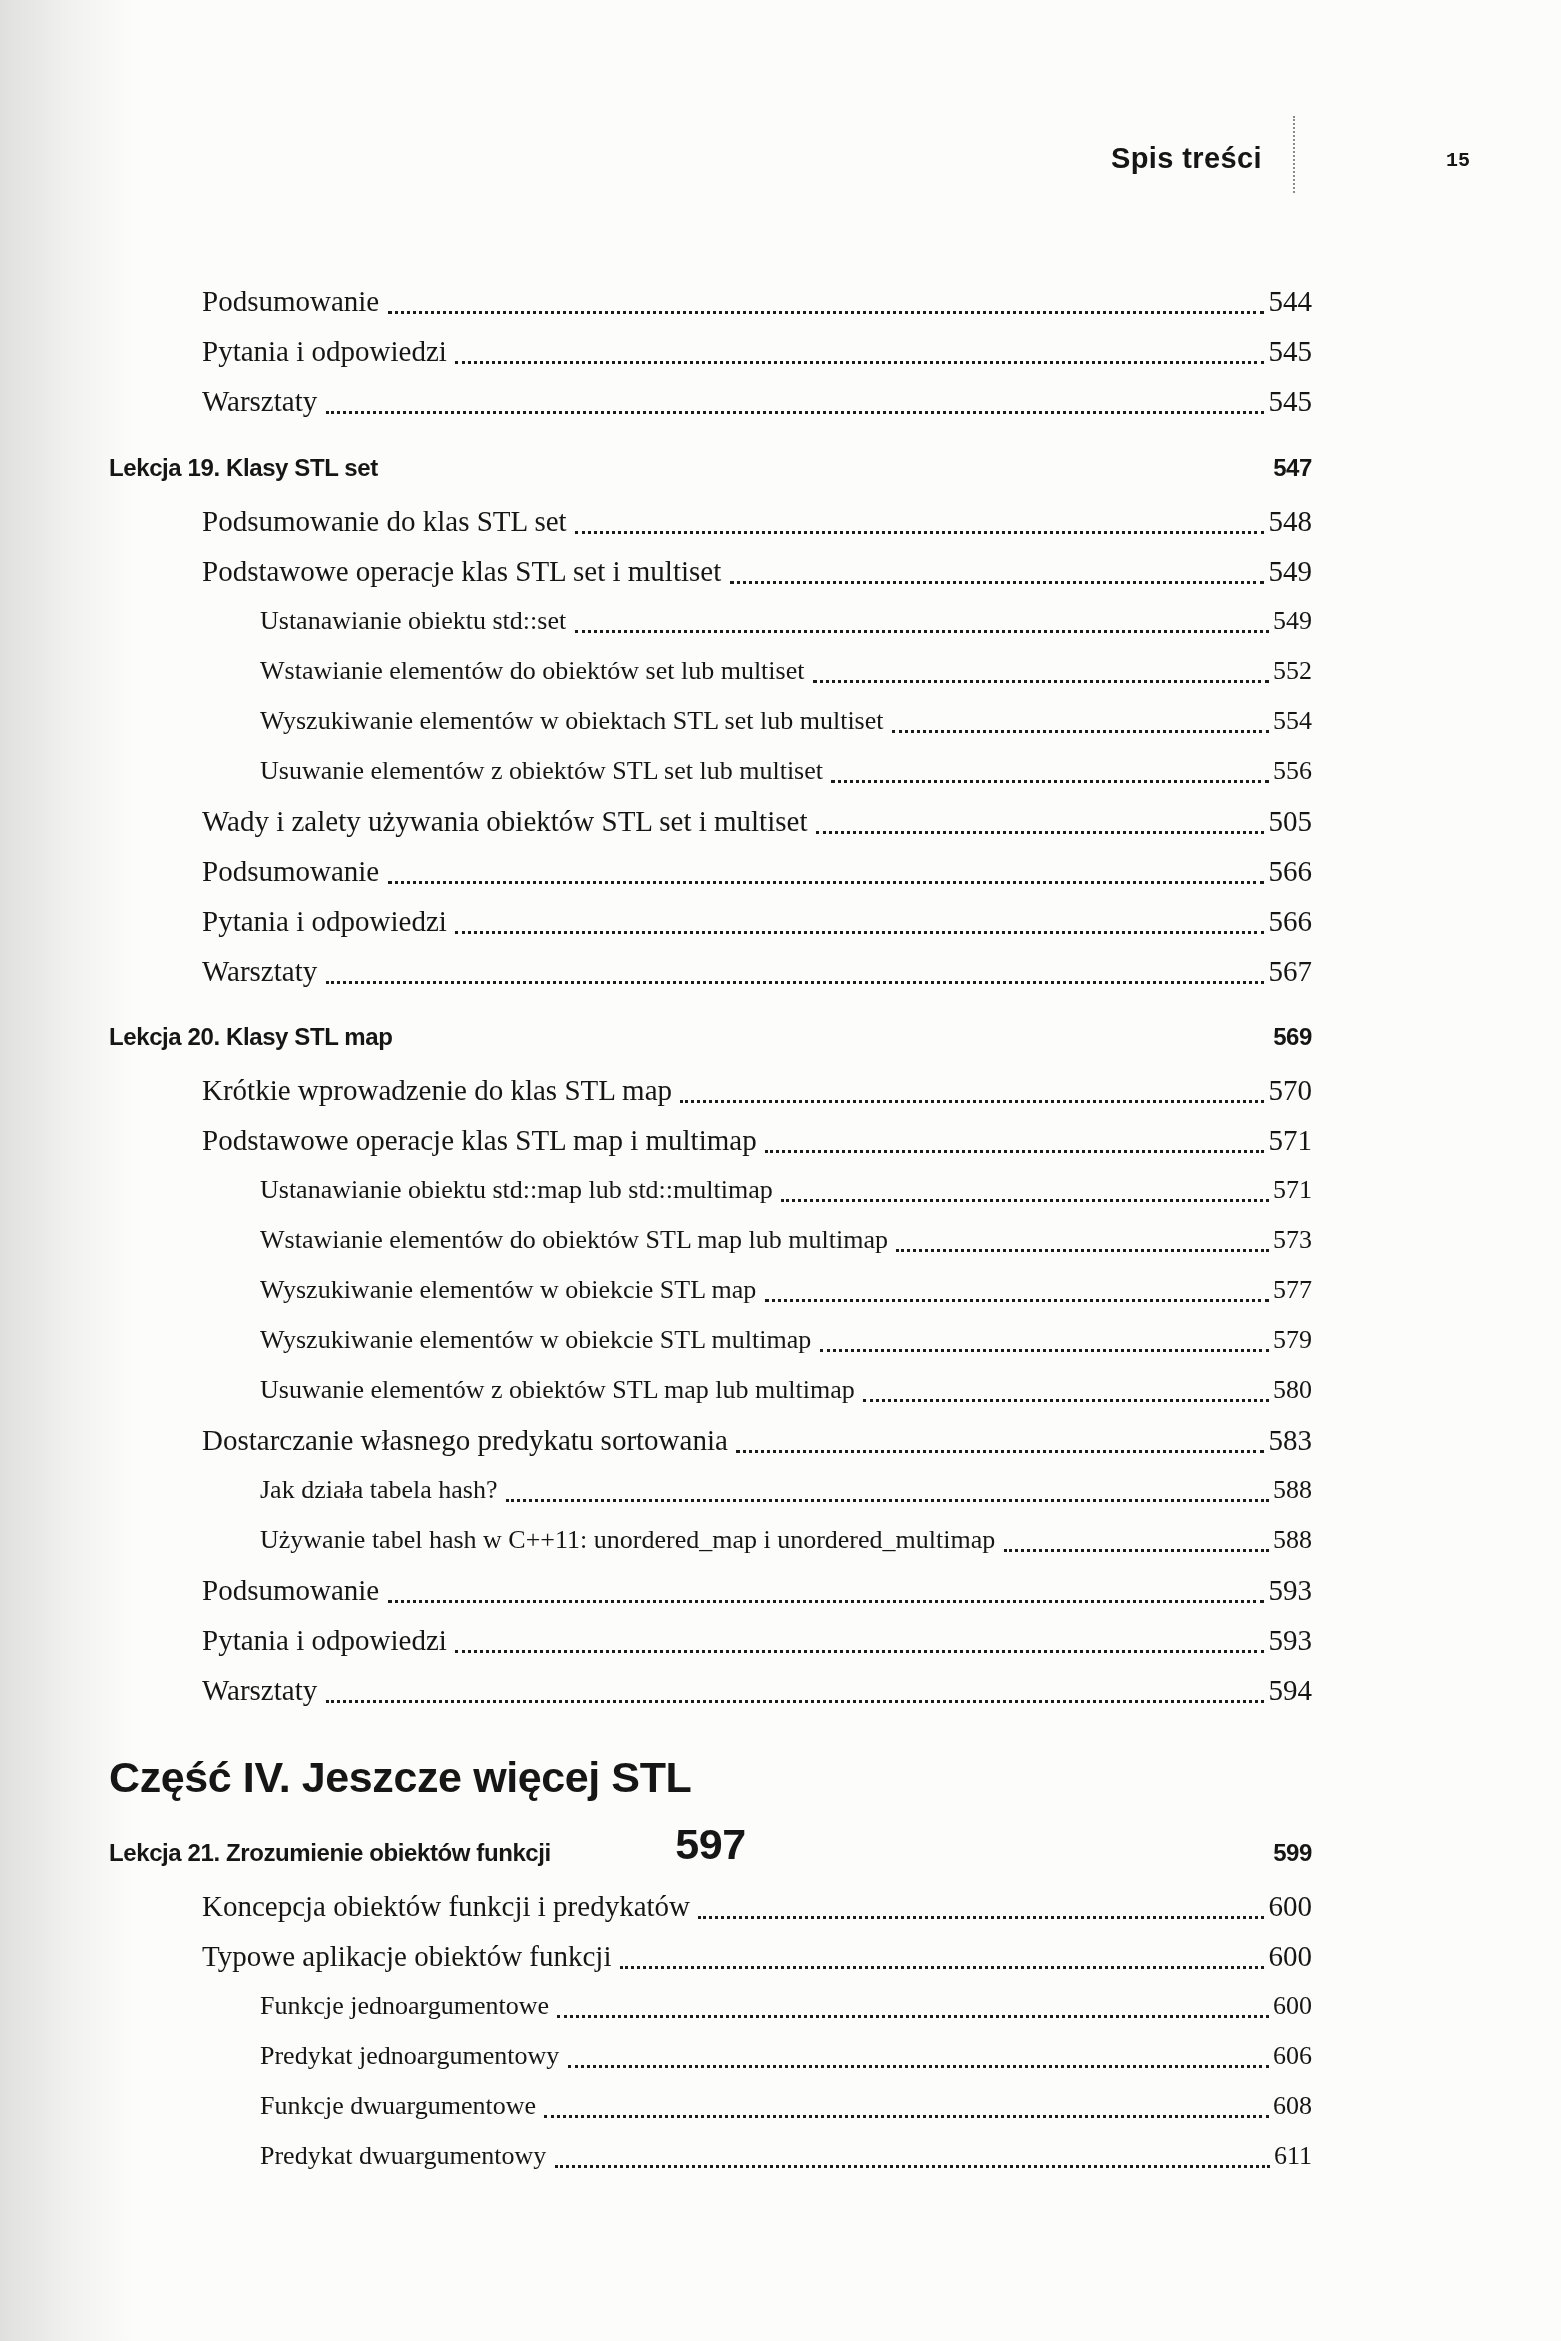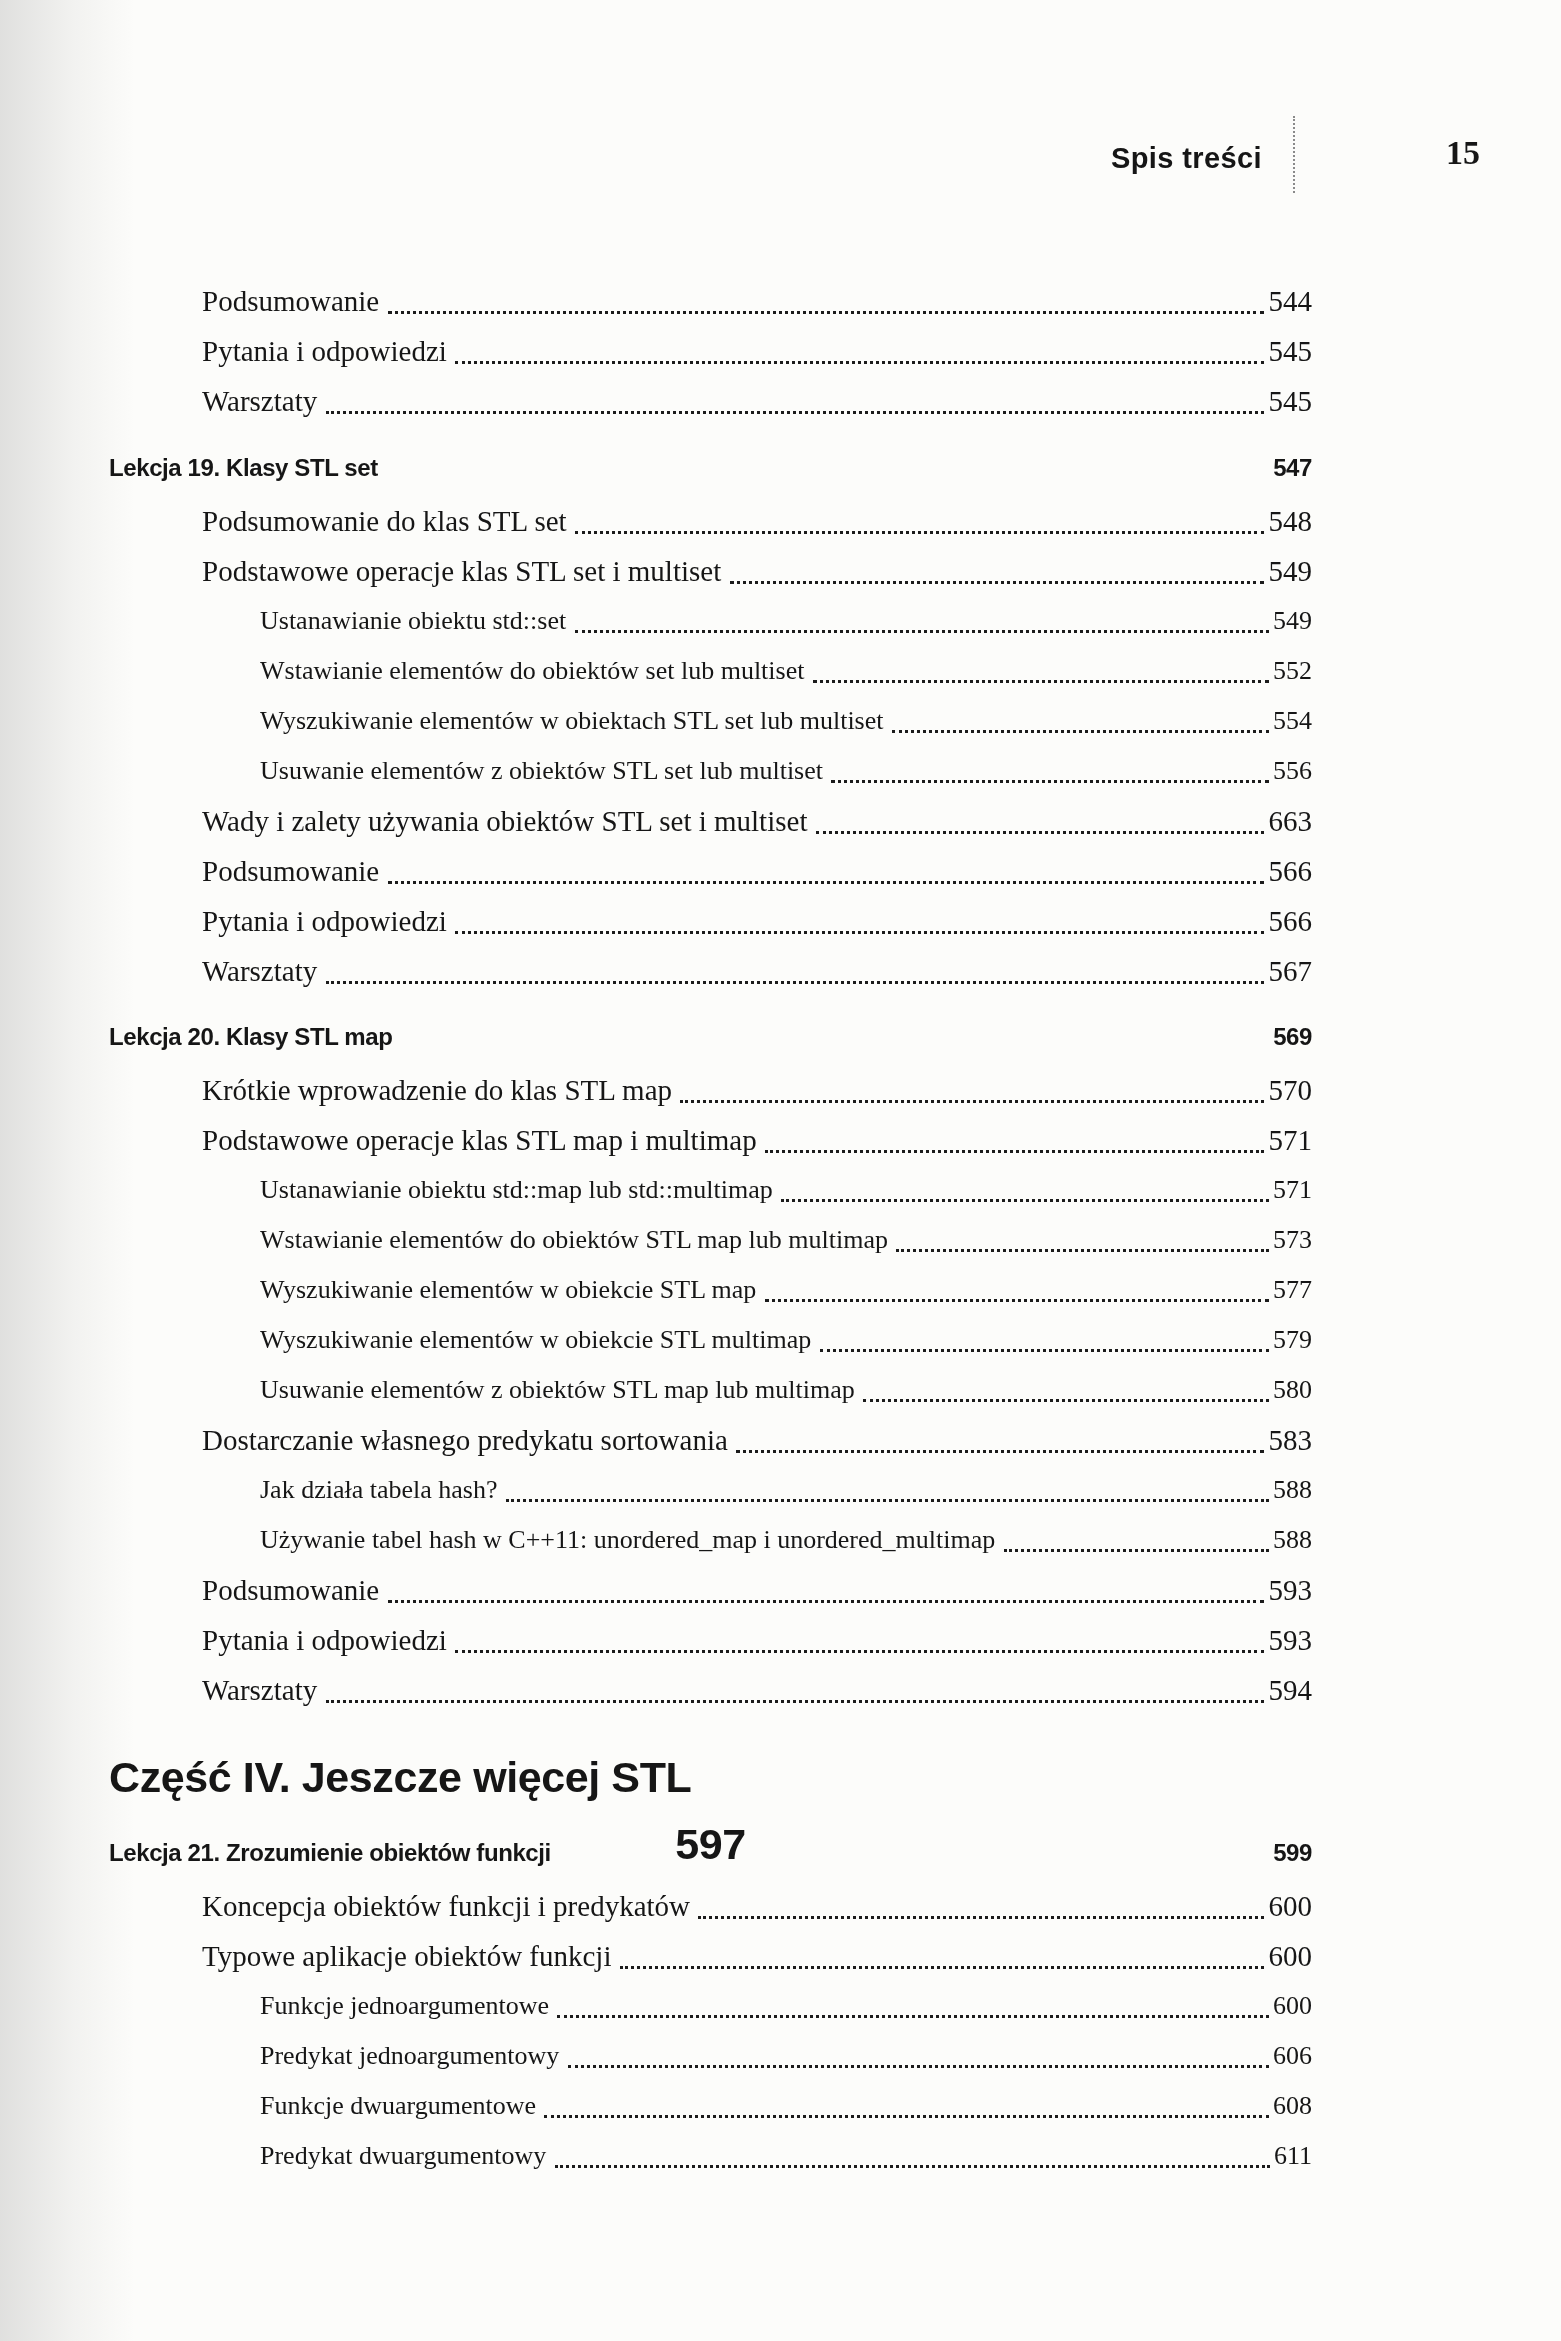--- a/index.html
+++ b/index.html
@@ -29,23 +29,23 @@
     position:absolute;top:141px;right:300px;
     font-family:"Liberation Sans", sans-serif;
     font-weight:bold;font-size:29px;line-height:34px;
     letter-spacing:0.4px;
   }
   .header-sep{
     position:absolute;top:116px;left:1293px;height:77px;width:0;
     border-left:2.5px dotted #8a8a8a;
   }
   .header-page{
-    position:absolute;top:136px;left:1446px;
-    font-family:Liberation Serif, serif;
-    font-weight:bold;font-size:34px;line-height:34px;
+    position:absolute;top:144px;left:1446px;
+    font-family:Liberation Mono, monospace;
+    font-weight:bold;font-size:20px;line-height:34px;
   }
   
   .toc{
     position:absolute;left:109px;top:276px;width:1203px;
   }
   .row{
     display:flex;
     height:50px;line-height:50px;
     font-size:29px;
     white-space:nowrap;
@@ -134,21 +134,21 @@
     <span class="pagenum">554</span>
   </div>
       <div class="row l2">
     <span class="title">Usuwanie elementów z obiektów STL set lub multiset</span>
     <span class="dots"></span>
     <span class="pagenum">556</span>
   </div>
       <div class="row l1">
     <span class="title">Wady i zalety używania obiektów STL set i multiset</span>
     <span class="dots"></span>
-    <span class="pagenum">663</span>
+    <span class="pagenum">505</span>
   </div>
       <div class="row l1">
     <span class="title">Podsumowanie</span>
     <span class="dots"></span>
     <span class="pagenum">566</span>
   </div>
       <div class="row l1">
     <span class="title">Pytania i odpowiedzi</span>
     <span class="dots"></span>
     <span class="pagenum">566</span>

